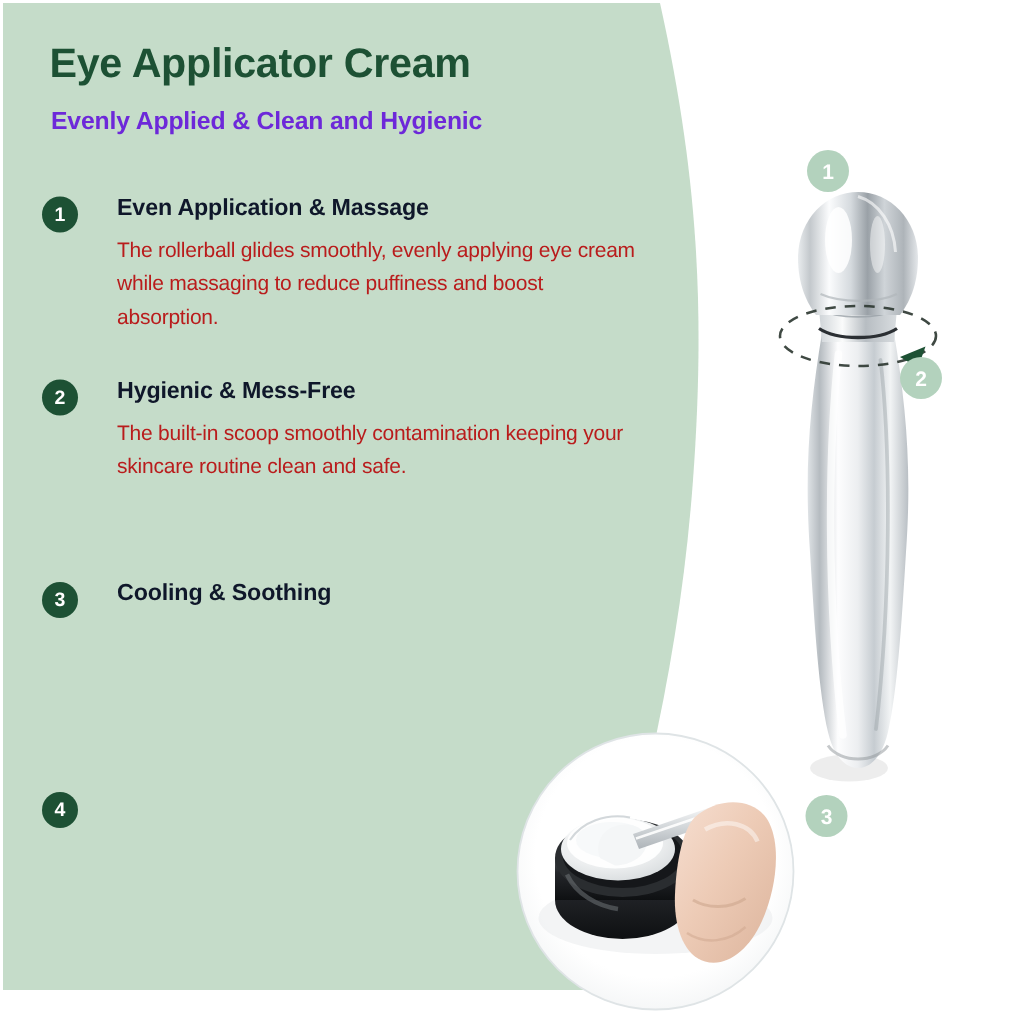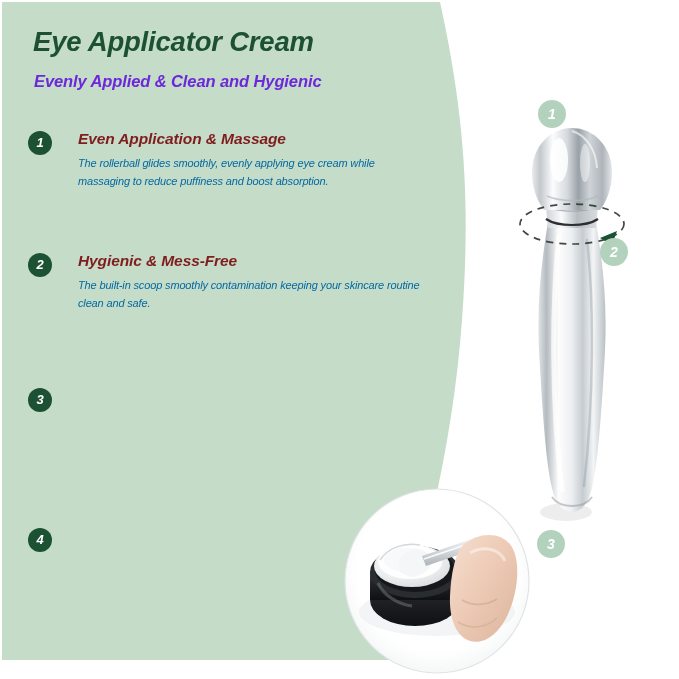--- a/index.html
+++ b/index.html
@@ -8,21 +8,20 @@
     padding: 0;
     background: #ffffff;
   }
   #page {
     position: relative;
     width: 643px;
     height: 679px;
     background: #ffffff;
     overflow: hidden;
     font-family: "Liberation Sans", "DejaVu Sans", sans-serif;
-    font-style: italic;
   }
 
   
   .green-panel {
     position: absolute;
     left: 0;
     top: 0;
     width: 679px;
     height: 679px;
     z-index: 1;
@@ -78,28 +77,28 @@
     font-weight: bold;
     line-height: 24px;
     text-align: center;
   }
   .feature .ftext {
     margin-left: 50px;
   }
   .feature .fhead {
     font-size: 15.5px;
     font-weight: bold;
-    color: #7f1d1d;
+    color: #0f172a;
     line-height: 1.15;
     margin: 0 0 7px 0;
     letter-spacing: -0.1px;
   }
   .feature .fbody {
-    font-size: 11px;
-    color: #0369a1;
+    font-size: 14px;
+    color: #b91c1c;
     line-height: 1.62;
     margin: 0;
     letter-spacing: -0.15px;
   }
 
   #feature-1 { top: 130px; }
   #feature-2 { top: 252px; }
   #feature-3 { top: 387px; }
   #feature-4 { top: 527px; }
 
@@ -284,20 +283,21 @@
       <div class="badge">2</div>
       <div class="ftext">
         <p class="fhead">Hygienic &amp; Mess-Free</p>
         <p class="fbody">The built-in scoop smoothly contamination keeping your skincare routine clean and safe.</p>
       </div>
     </div>
 
     <div class="feature" id="feature-3">
       <div class="badge">3</div>
       <div class="ftext">
+        <p class="fhead">Cooling &amp; Soothing</p>
       </div>
     </div>
 
     <div class="feature" id="feature-4">
       <div class="badge">4</div>
       <div class="ftext">
       </div>
     </div>
   </div>
 

